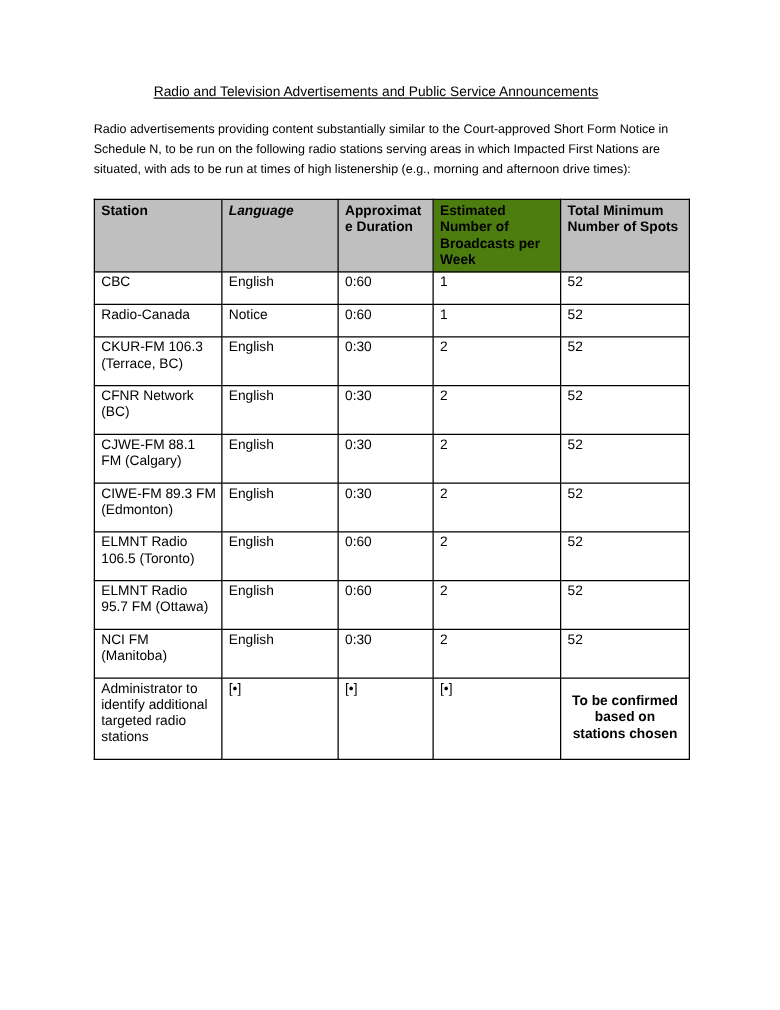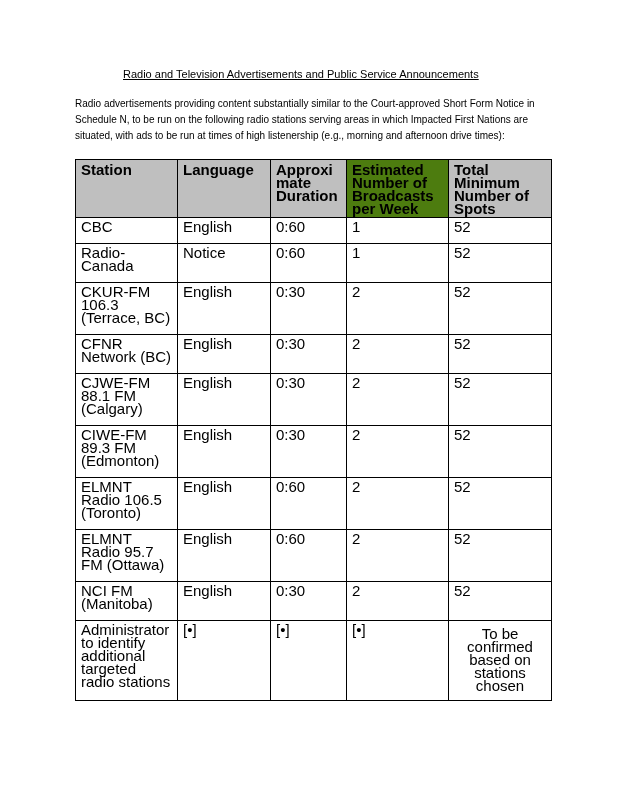--- a/index.html
+++ b/index.html
@@ -28,41 +28,42 @@
   .doc-intro {
     font-size: 10px;
     line-height: 16px;
     margin: 0 0 15px 0;
     width: 474px;
   }
   table.ads-table {
     border-collapse: collapse;
     table-layout: fixed;
     width: 476px;
-    font-size: 15px;
+    font-size: 11px;
   }
   .ads-table th, .ads-table td {
     border: 1px solid #000000;
     vertical-align: top;
     text-align: left;
     line-height: 13px;
     word-wrap: break-word;
   }
   .ads-table th {
     font-weight: bold;
     padding: 3px 4px 2px 5px;
     height: 46px;
   }
   .ads-table td {
     padding: 2px 4px 10px 5px;
   }
   .ads-table td.centered-cell {
     text-align: center;
     vertical-align: middle;
     padding: 6px 8px 8px 8px;
+    font-weight: bold;
   }
 </style>
 </head>
 <body>
 
 <div class="page">
   <div class="doc-title">Radio and Television Advertisements and Public Service Announcements</div>
 
   <p class="doc-intro">Radio advertisements providing content substantially similar to the Court-approved Short Form Notice in Schedule N, to be run on the following radio stations serving areas in which Impacted First Nations are situated, with ads to be run at times of high listenership (e.g., morning and afternoon drive times):</p>
 
@@ -70,21 +71,21 @@
     <colgroup>
       <col style="width:102px">
       <col style="width:93px">
       <col style="width:76px">
       <col style="width:102px">
       <col style="width:103px">
     </colgroup>
     <thead>
       <tr>
           <th style="background: rgb(191, 191, 191);">Station</th>
-          <th style="background: rgb(191, 191, 191);">Language</th>
+          <th style="background: rgb(191, 191, 191); font-style: italic;">Language</th>
           <th style="background: rgb(191, 191, 191); margin-left: 29px;">Approximate Duration</th>
           <th style="background: #4d7c0f; margin-top: 30px;">Estimated Number of Broadcasts per Week</th>
           <th style="background: rgb(191, 191, 191);">Total Minimum Number of Spots</th>
         </tr>
     </thead>
     <tbody>
         <tr>
           <td>CBC</td>
           <td>English</td>
           <td>0:60</td>

